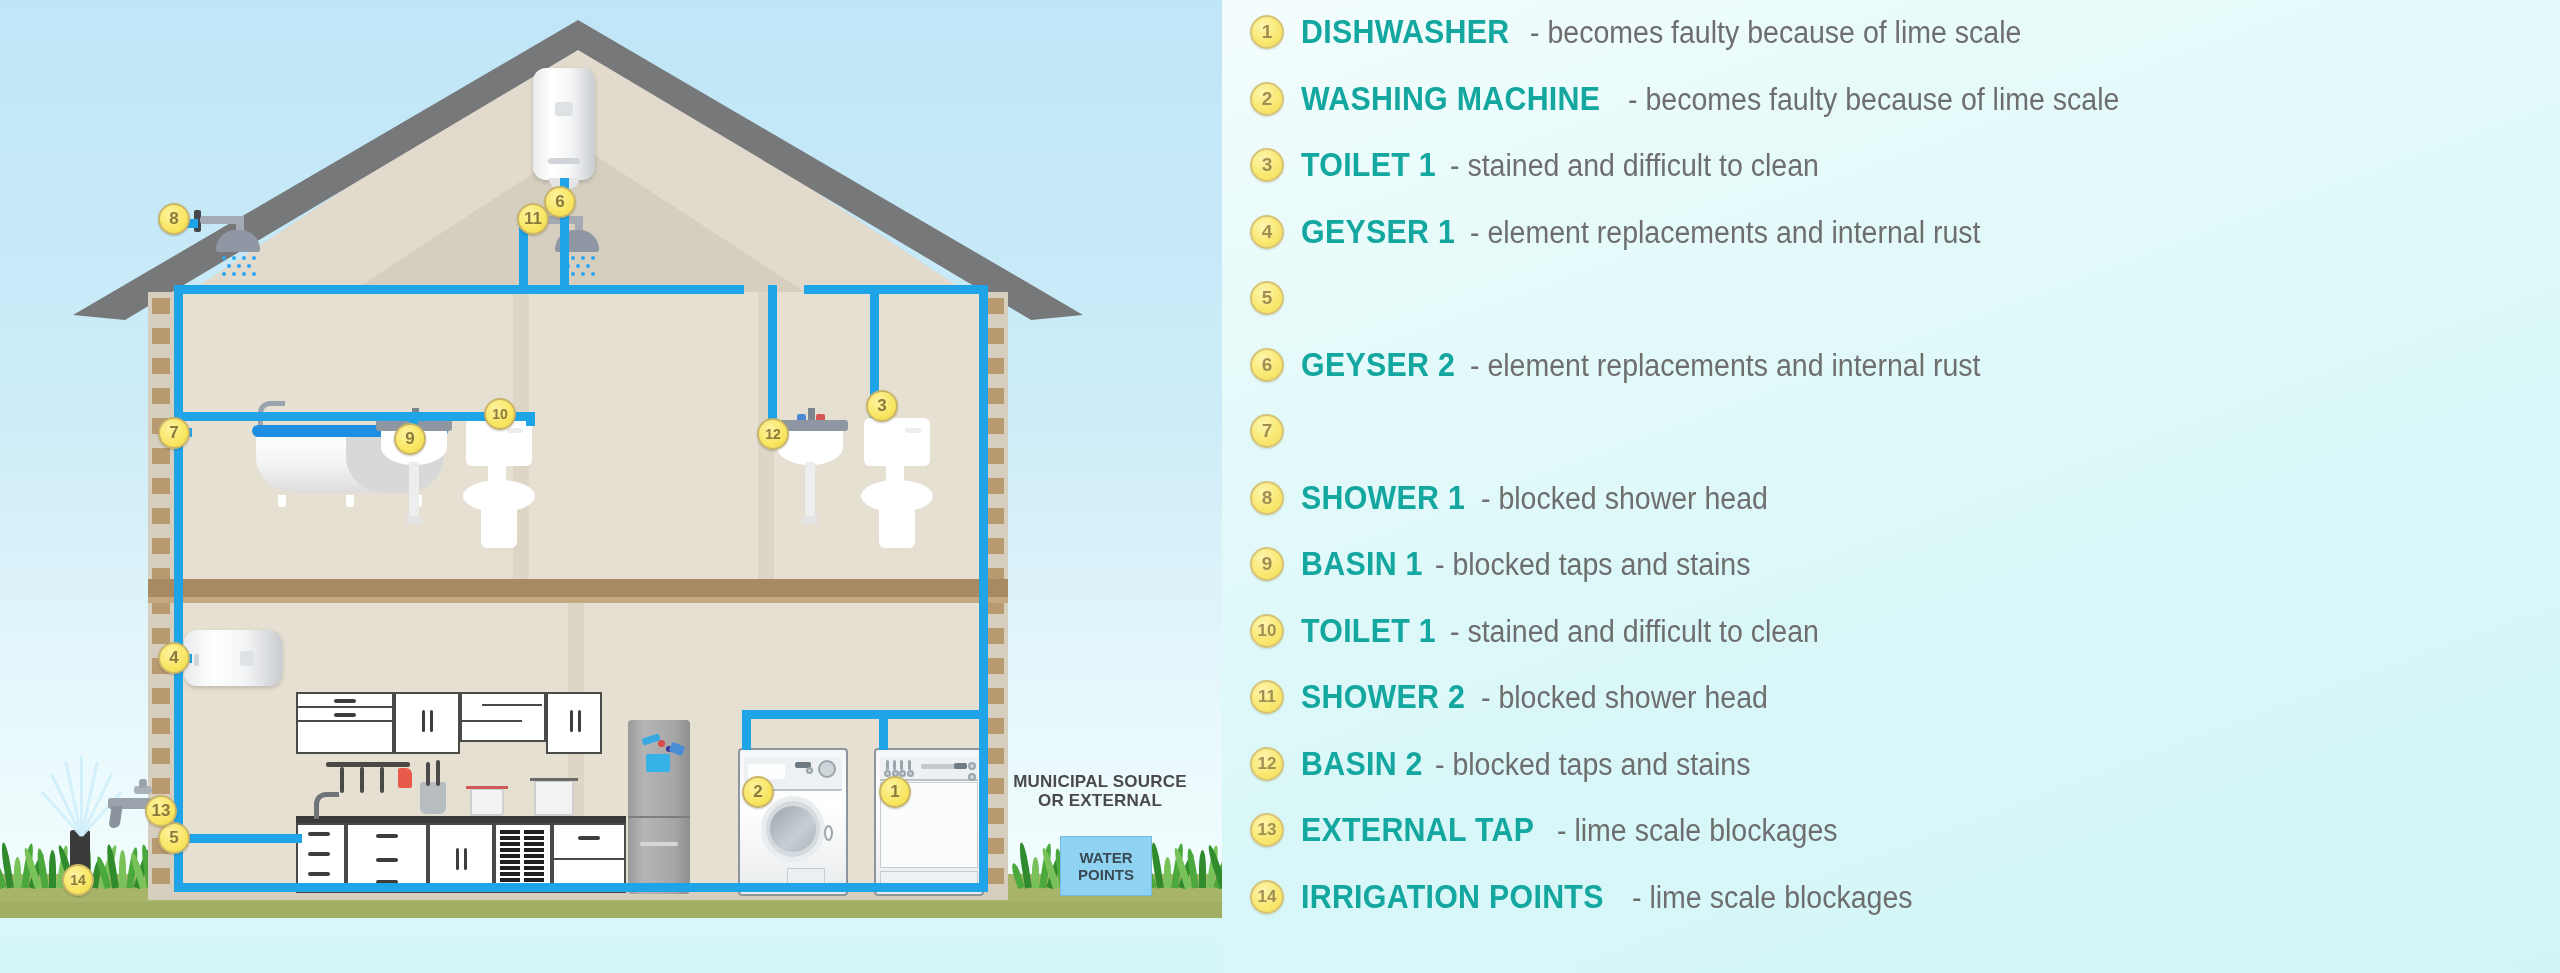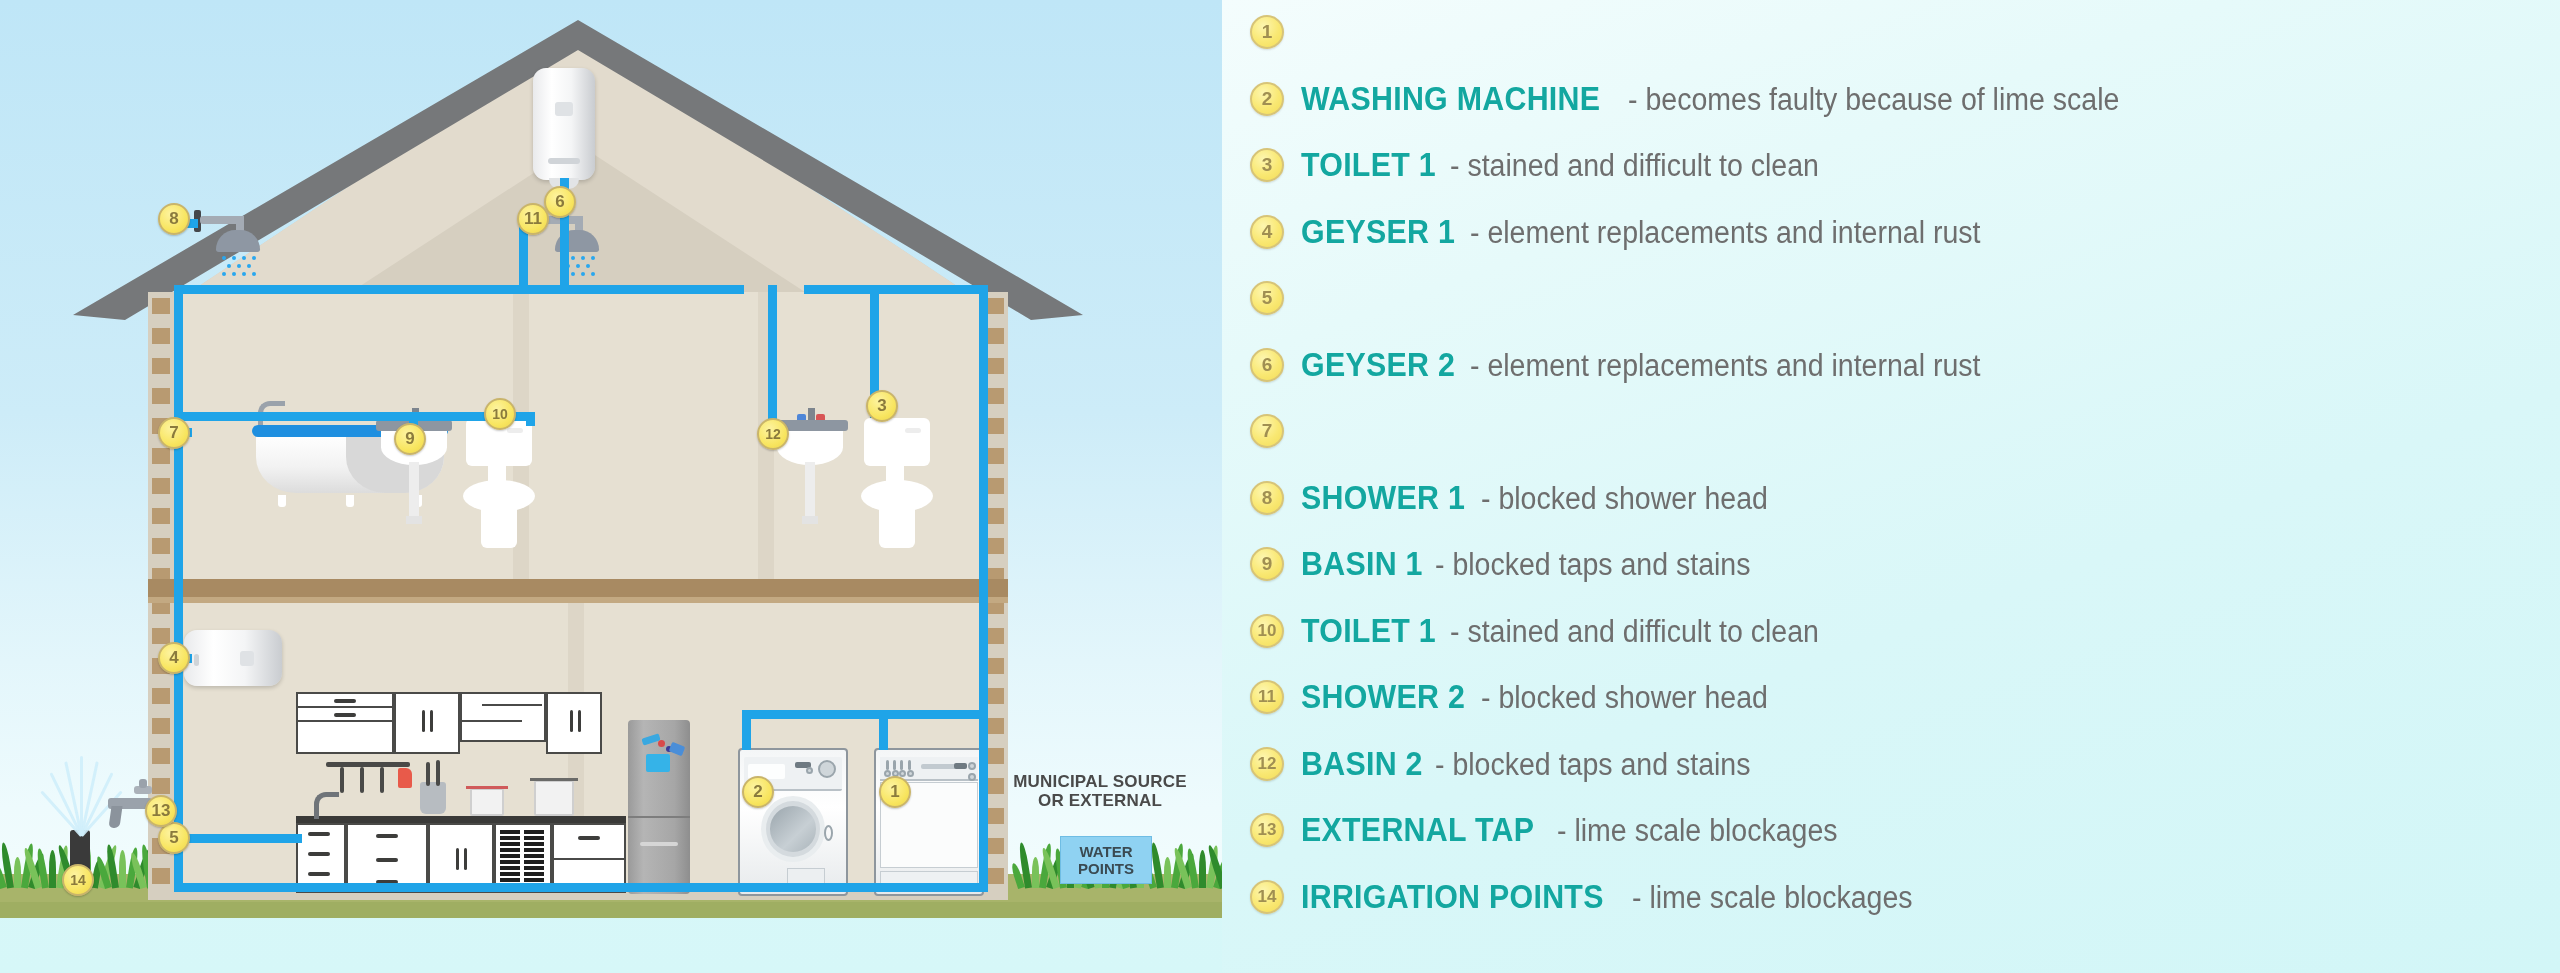--- a/index.html
+++ b/index.html
@@ -714,33 +714,34 @@
       <div class="tap-handle"></div>
       <div class="tap-knob"></div>
     </div>
     <div class="bdg" style="left:145px;top:795px;">13</div>
     <div class="bdg sm" style="left:62px;top:864px;">14</div>
 
     <div class="msupply" style="left:1000px;top:772px;width:200px;">
       <div>MUNICIPAL SOURCE</div>
       <div>OR EXTERNAL</div>
     </div>
-    <div class="wsrc" style="left:1060px;top:836px;width:92px;height:48px;">
+    <div class="wsrc" style="left:1060px;top:836px;width:92px;height:60px;">
       <div>
         <div>WATER</div>
         <div>POINTS</div>
       </div>
     </div>
 
   </div>
 
   <div id="legend">
     <div id="legend-rows">
         <div class="lrow" style="top: 12px;">
           <div class="lnum">1</div>
+          <div class="ltxt"><span class="lname">DISHWASHER</span><span class="ldesc"> - becomes faulty because of lime scale</span></div>
         </div>
         <div class="lrow" style="top: 78.5px;">
           <div class="lnum">2</div>
           <div class="ltxt"><span class="lname">WASHING MACHINE</span><span class="ldesc"> - becomes faulty because of lime scale</span></div>
         </div>
         <div class="lrow" style="top: 145px;">
           <div class="lnum">3</div>
           <div class="ltxt"><span class="lname">TOILET 1</span><span class="ldesc"> - stained and difficult to clean</span></div>
         </div>
         <div class="lrow" style="top: 211.5px;">

